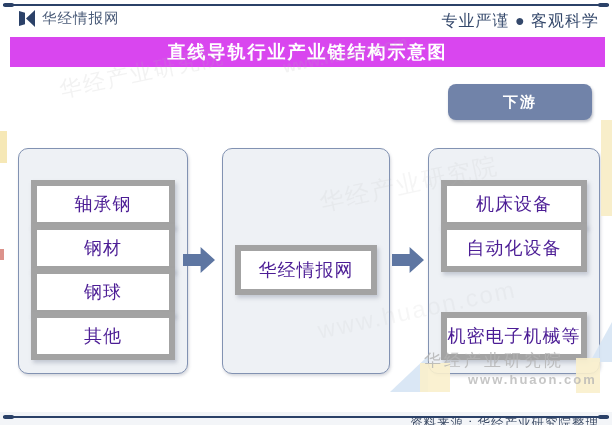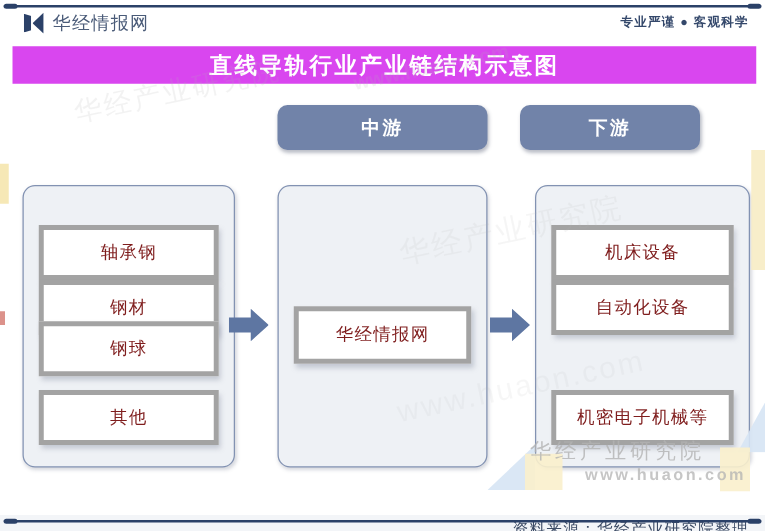--- a/index.html
+++ b/index.html
@@ -15,54 +15,54 @@
   .rule.top{top:4px;}
   .rule.bottom{top:416px;}
   
   .header-brand{position:absolute;left:19px;top:9px;display:flex;align-items:center;gap:7px;}
   .logo{position:relative;width:16px;height:17px;display:inline-block;}
   .logo .l1{position:absolute;left:0;top:1px;width:6px;height:15px;background:#2B4168;
     clip-path:polygon(0 0,100% 12%,100% 88%,0 100%);}
   .logo .l2{position:absolute;left:7px;top:0;width:9px;height:17px;background:#2B4168;
     clip-path:polygon(100% 0,100% 100%,0 50%);}
   .brand-text{font-size:14.5px;color:#4A5B78;letter-spacing:1px;}
-  .slogan{position:absolute;right:13px;top:11px;font-size:10px;color:#34486B;letter-spacing:1px;font-weight:bold;}
+  .slogan{position:absolute;right:13px;top:11px;font-size:16px;color:#34486B;letter-spacing:1px;}
   
   .title-bar{
     position:absolute;left:10px;top:37px;width:595px;height:30px;background:#d946ef;
     color:#ffffff;font-size:18px;font-weight:bold;letter-spacing:2px;
     display:flex;align-items:center;justify-content:center;
   }
   
   .stage-btn{
     position:absolute;top:84px;height:36px;background:#7183A9;border-radius:8px;
     color:#ffffff;font-size:15px;font-weight:bold;letter-spacing:2px;
     display:flex;align-items:center;justify-content:center;
     box-shadow:1px 2px 3px rgba(60,70,95,0.35);
   }
   .col1{left:13px;width:174px;}
   .col2{left:222px;width:168px;}
-  .col3{left:416px;width:144px;}
+  .col3{left:448px;width:144px;}
   
   .panel{
     position:absolute;top:148px;height:224px;background:#EEF1F5;
     border:1px solid #8292B2;border-radius:10px;
     box-shadow:1px 2px 3px rgba(90,100,125,0.25);
   }
   .p1{left:18px;width:168px;}
   .p2{left:222px;width:166px;}
   .p3{left:428px;width:170px;}
   
   .item{
     position:absolute;left:12px;right:12px;height:36px;background:#ffffff;
-    border:4px solid #a3a3a3;display:flex;align-items:center;justify-content:center;
-    font-size:14px;color:#7f1d1d;letter-spacing:1px;
+    border:6px solid #a3a3a3;display:flex;align-items:center;justify-content:center;
+    font-size:18px;color:#4c1d95;letter-spacing:1px;
     box-shadow:2px 3px 4px rgba(125,135,155,0.38);
   }
-  .r1{top:31px;} .r2{top:75px;} .r3{top:108px;font-family:Liberation Serif, serif;} .r4{top:163px;}
+  .r1{top:31px;} .r2{top:75px;} .r3{top:119px;font-family:Liberation Serif, serif;} .r4{top:163px;}
   .mid-item{top:96px;height:38px;}
   
   .arrow{
     position:absolute;top:247px;width:32px;height:26px;background:#5E76A2;
     clip-path:polygon(0 27%,55% 27%,55% 0,100% 50%,55% 100%,55% 73%,0 73%);
   }
   .a1{left:183px;} .a2{left:392px;}
   
   .footer-strip{
     position:absolute;left:0;top:393px;width:612px;height:22px;background:#F3F5F8;
@@ -104,21 +104,20 @@
     <span class="logo">
       <i class="l1"></i>
         <i class="l2"></i>
     </span>
     <span class="brand-text">华经情报网</span>
   </div>
   <div class="slogan">专业严谨 ● 客观科学</div>
 
   <div class="title-bar">直线导轨行业产业链结构示意图</div>
 
-  <div class="stage-btn col2">中游</div>
   <div class="stage-btn col3">下游</div>
 
   <div class="panel p1">
     <div class="item r1">轴承钢</div>
     <div class="item r2">钢材</div>
     <div class="item r3">钢球</div>
     <div class="item r4">其他</div>
   </div>
 
   <div class="panel p2">

